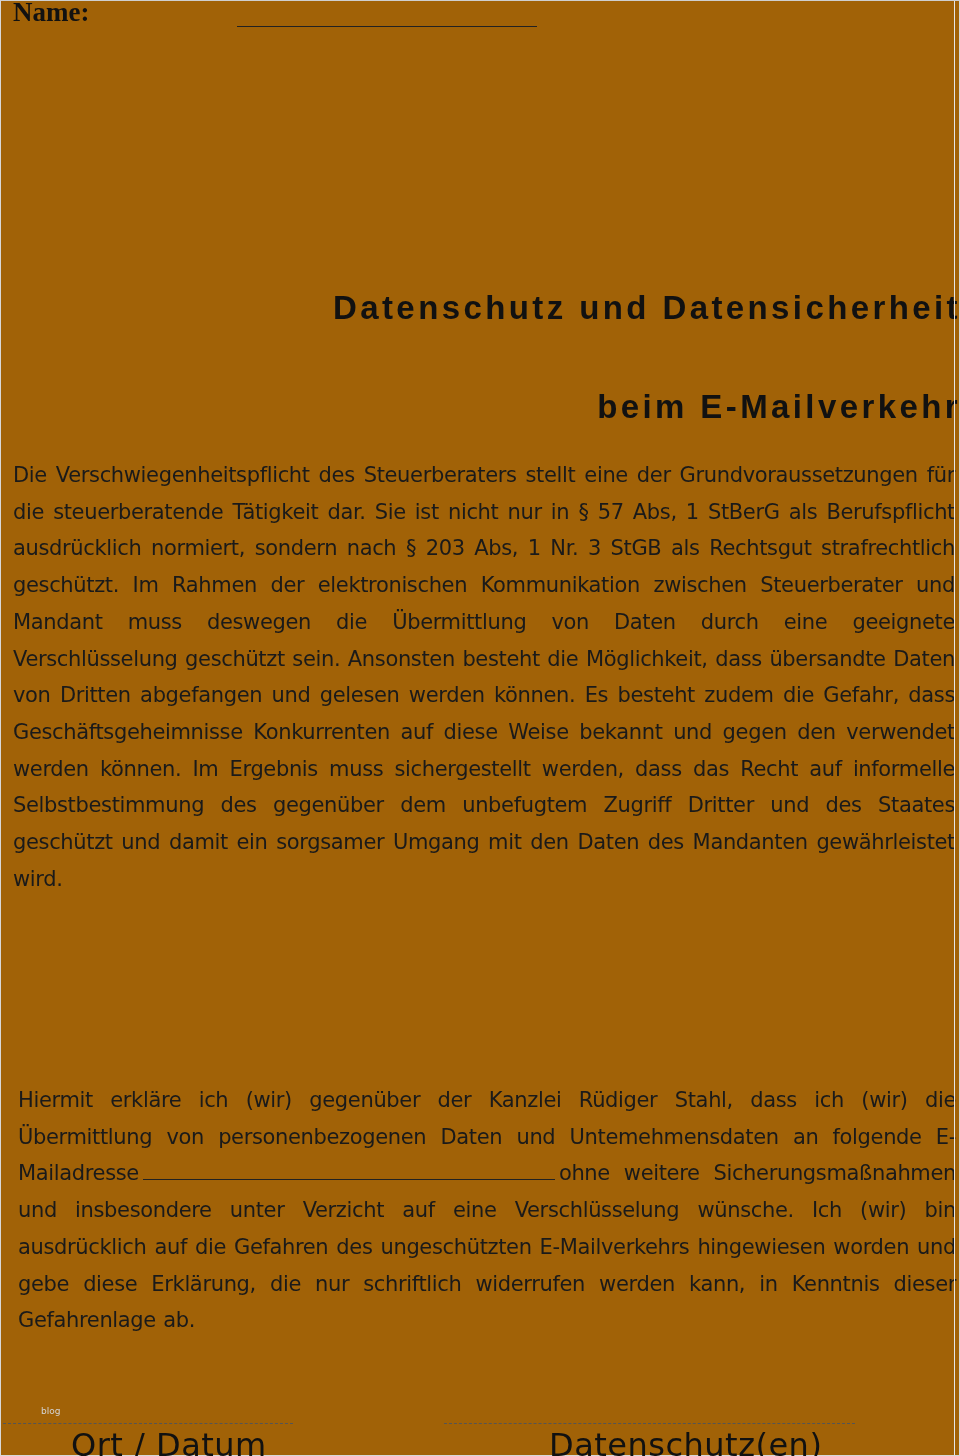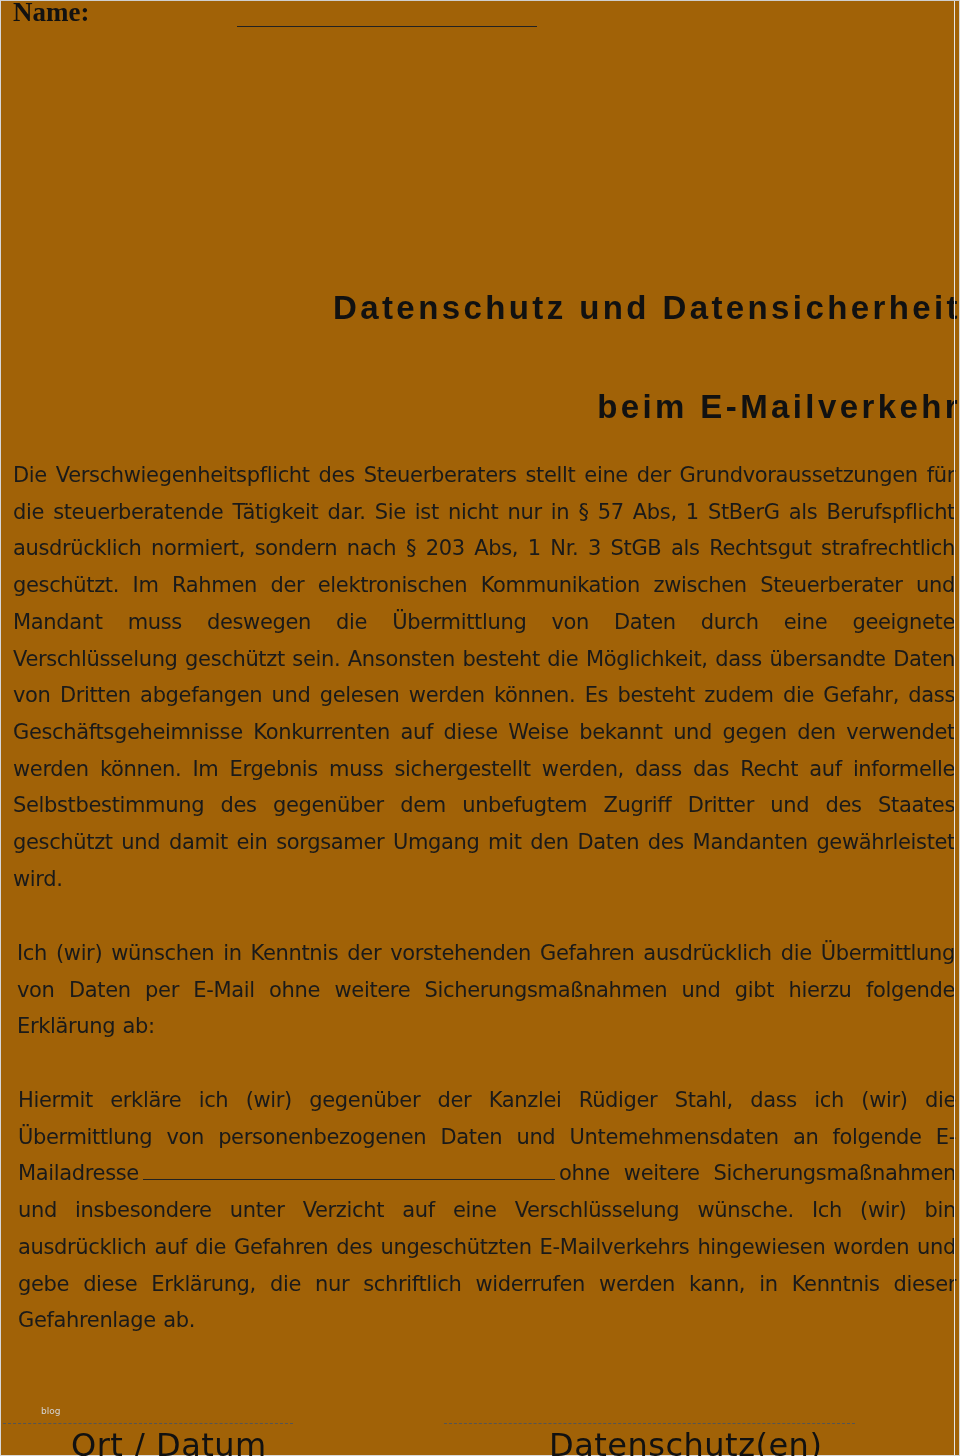--- a/index.html
+++ b/index.html
@@ -73,21 +73,20 @@
     <div class="hf-row">
       <span class="hf-label">Name:</span>
       <div class="hf-line"></div>
     </div>
   </div>
 
   <div class="title t1">Datenschutz und Datensicherheit</div>
   <div class="title t2">beim E-Mailverkehr</div>
 
   <div class="para p1">Die Verschwiegenheitspflicht des Steuerberaters stellt eine der Grundvoraussetzungen für die steuerberatende Tätigkeit dar. Sie ist nicht nur in § 57 Abs, 1 StBerG als Berufspflicht ausdrücklich normiert, sondern nach § 203 Abs, 1 Nr. 3 StGB als Rechtsgut strafrechtlich geschützt. Im Rahmen der elektronischen Kommunikation zwischen Steuerberater und Mandant muss deswegen die Übermittlung von Daten durch eine geeignete Verschlüsselung geschützt sein. Ansonsten besteht die Möglichkeit, dass übersandte Daten von Dritten abgefangen und gelesen werden können. Es besteht zudem die Gefahr, dass Geschäftsgeheimnisse Konkurrenten auf diese Weise bekannt und gegen den verwendet werden können. Im Ergebnis muss sichergestellt werden, dass das Recht auf informelle Selbstbestimmung des gegenüber dem unbefugtem Zugriff Dritter und des Staates geschützt und damit ein sorgsamer Umgang mit den Daten des Mandanten gewährleistet wird.</div>
-  <div class="para p2">Ich (wir) wünschen in Kenntnis der vorstehenden Gefahren ausdrücklich die Übermittlung von Daten per E-Mail ohne weitere Sicherungsmaßnahmen und gibt hierzu folgende Erklärung ab:</div>
 
   <div class="para p3">
     <span>Hiermit erkläre ich (wir) gegenüber der Kanzlei Rüdiger Stahl, dass ich (wir)  die Übermittlung von personenbezogenen Daten und Untemehmensdaten an folgende E-Mailadresse</span><span class="blank-inline"></span><span>ohne weitere Sicherungsmaßnahmen und insbesondere unter Verzicht auf eine Verschlüsselung wünsche. Ich (wir) bin ausdrücklich auf die Gefahren des ungeschützten E-Mailverkehrs hingewiesen worden und gebe diese Erklärung, die nur schriftlich widerrufen werden kann, in Kenntnis dieser Gefahrenlage ab.</span>
   </div>
 
   <div class="watermark">blog</div>
 
   <div class="sig-line sig-left"></div>
   <div class="sig-line sig-right"></div>
   <div class="sig-label sl-left">Ort / Datum</div>

